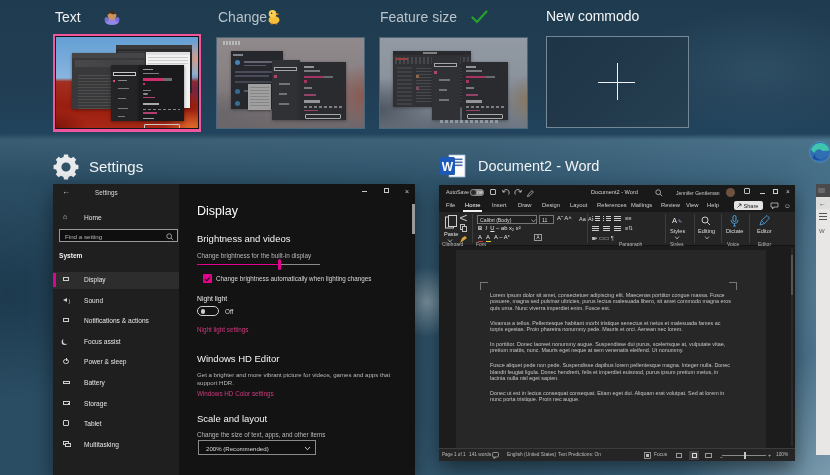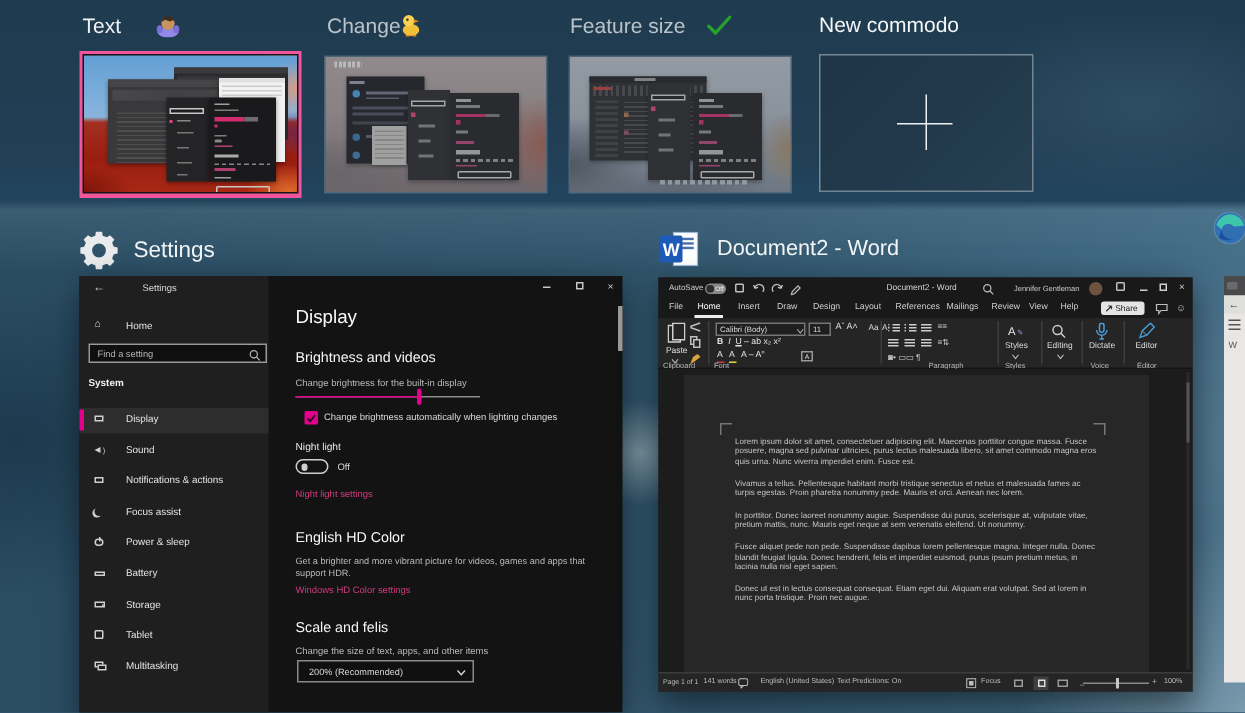--- a/index.html
+++ b/index.html
@@ -243,24 +243,24 @@
 <svg class="abs" style="left:151px;top:91.5px;" width="7" height="6" viewBox="0 0 7 6">
       <path d="M1 3 L2.8 4.8 L6 0.8" fill="none" stroke="#111" stroke-width="1.1"></path>
     </svg>
 <div class="abs" style="left:163px;top:91px;color:#d9d9d9;font-size:6.3px;">Change brightness automatically when lighting changes</div>
 <div class="abs" style="left:144px;top:111px;color:#e8e8e8;font-size:6.8px;">Night light</div>
 <div class="abs" style="left:144px;top:122px;width:22px;height:10px;border:1px solid #cfcfcf;border-radius:5px;">
   <div class="abs" style="left:2.5px;top:2px;width:4.5px;height:4.5px;border-radius:50%;background:#cfcfcf;"></div>
     </div>
 <div class="abs" style="left:172px;top:123.5px;color:#d9d9d9;font-size:6.3px;">Off</div>
 <div class="abs" style="left:144px;top:142px;color:#d1397f;font-size:6.3px;">Night light settings</div>
-<div class="abs" style="left:144px;top:169px;color:#f5f5f5;font-size:9.5px;">English HD Color</div>
+<div class="abs" style="left:144px;top:169px;color:#f5f5f5;font-size:9.5px;">Windows HD Editor</div>
 <div class="abs" style="left:144px;top:187px;width:202px;color:#b9b9b9;font-size:6.1px;line-height:7.6px;">Get a brighter and more vibrant picture for videos, games and apps that support HDR.</div>
 <div class="abs" style="left:144px;top:206px;color:#d1397f;font-size:6.3px;">Windows HD Color settings</div>
-<div class="abs" style="left:144px;top:229px;color:#f5f5f5;font-size:9.5px;">Scale and felis</div>
+<div class="abs" style="left:144px;top:229px;color:#f5f5f5;font-size:9.5px;">Scale and layout</div>
 <div class="abs" style="left:144px;top:247px;color:#b9b9b9;font-size:6.3px;">Change the size of text, apps, and other items</div>
 <div class="abs" style="left:145px;top:256px;width:118px;height:15px;border:1px solid #8a8a8a;background:#101010;">
   <div class="abs" style="left:7px;top:4.2px;color:#d9d9d9;font-size:6.1px;">200% (Recommended)</div>
   <svg class="abs" style="left:105px;top:5px;" width="7" height="5" viewBox="0 0 7 5">
         <path d="M1 1 L3.5 3.8 L6 1" fill="none" stroke="#d9d9d9" stroke-width="0.9"></path>
       </svg>
 </div>
 <div class="abs" style="left:359px;top:20px;width:2.5px;height:30px;background:#9a9a9a;"></div>
 </div>
 <svg class="abs" style="left:440px;top:154px;" width="27" height="26" viewBox="0 0 27 26">

